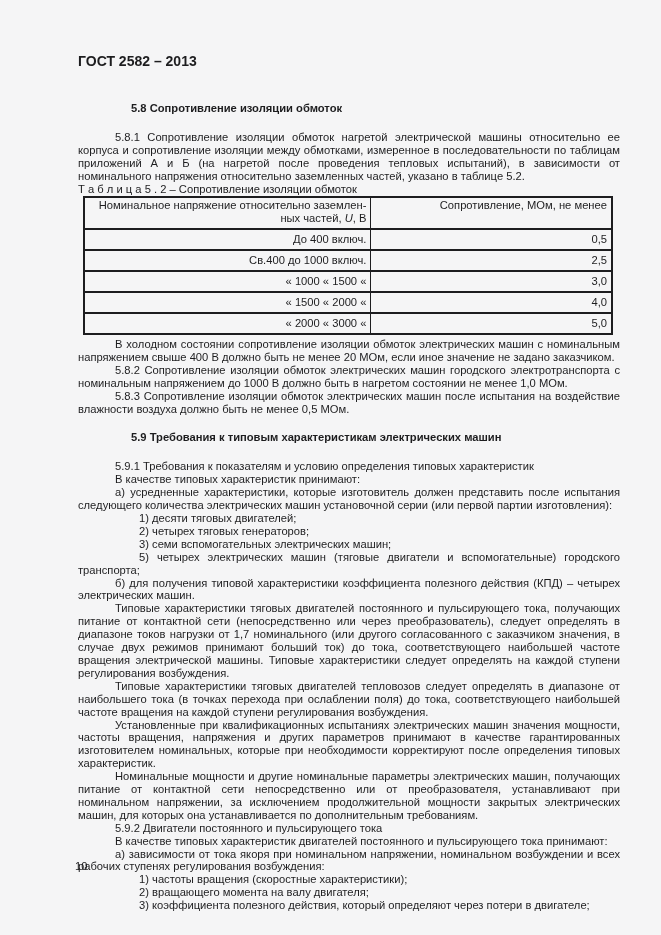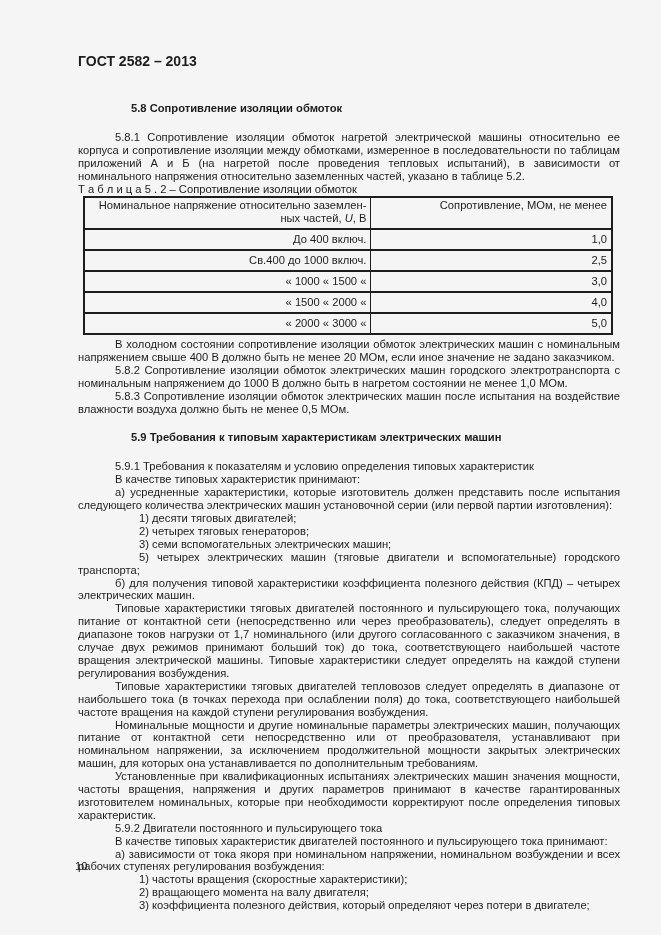--- a/index.html
+++ b/index.html
@@ -65,21 +65,21 @@
       <tbody>
           <tr>
         <th class="col-voltage">
           <span>Номинальное напряжение относительно заземлен-</span><br>
           <span>ных частей, </span><span class="var-i">U</span><span>, В</span>
         </th>
         <th class="col-resist">Сопротивление, МОм, не менее</th>
       </tr>
       <tr>
         <td>До 400 включ.</td>
-        <td>1,0</td>
+        <td>0,5</td>
       </tr>
       <tr>
         <td>Св.400 до 1000 включ.</td>
         <td>2,5</td>
       </tr>
       <tr>
         <td>« 1000 « 1500 «</td>
         <td>3,0</td>
       </tr>
       <tr>
@@ -103,22 +103,22 @@
     <p class="p">а) усредненные характеристики, которые изготовитель должен представить после испытания следующего количества электрических машин установочной серии (или первой партии изготовления):</p>
 
     <p class="p-sub">1) десяти тяговых двигателей;</p>
     <p class="p-sub">2) четырех тяговых генераторов;</p>
     <p class="p-sub">3) семи вспомогательных электрических машин;</p>
     <p class="p-sub">5) четырех электрических машин (тяговые двигатели и вспомогательные) городского транспорта;</p>
 
     <p class="p">б) для получения типовой характеристики коэффициента полезного действия (КПД) – четырех электрических машин.</p>
     <p class="p">Типовые характеристики тяговых двигателей постоянного и пульсирующего тока, получающих питание от контактной сети (непосредственно или через преобразователь), следует определять в диапазоне токов нагрузки от 1,7 номинального (или другого согласованного с заказчиком значения, в случае двух режимов принимают больший ток) до тока, соответствующего наибольшей частоте вращения электрической машины. Типовые характеристики следует определять на каждой ступени регулирования возбуждения.</p>
     <p class="p">Типовые характеристики тяговых двигателей тепловозов следует определять в диапазоне от наибольшего тока (в точках перехода при ослаблении поля) до тока, соответствующего наибольшей частоте вращения на каждой ступени регулирования возбуждения.</p>
+    <p class="p">Установленные при квалификационных испытаниях электрических машин значения мощности, частоты вращения, напряжения и других параметров принимают в качестве гарантированных изготовителем номинальных, которые при необходимости корректируют после определения типовых характеристик.</p>
     <p class="p">Номинальные мощности и другие номинальные параметры электрических машин, получающих питание от контактной сети непосредственно или от преобразователя, устанавливают при номинальном напряжении, за исключением продолжительной мощности закрытых электрических машин, для которых она устанавливается по дополнительным требованиям.</p>
-    <p class="p">Установленные при квалификационных испытаниях электрических машин значения мощности, частоты вращения, напряжения и других параметров принимают в качестве гарантированных изготовителем номинальных, которые при необходимости корректируют после определения типовых характеристик.</p>
 
     <p class="p">5.9.2 Двигатели постоянного и пульсирующего тока</p>
     <p class="p">В качестве типовых характеристик двигателей постоянного и пульсирующего тока принимают:</p>
     <p class="p">а) зависимости от тока якоря при номинальном напряжении, номинальном возбуждении и всех рабочих ступенях регулирования возбуждения:</p>
 
     <p class="p-sub">1) частоты вращения (скоростные характеристики);</p>
     <p class="p-sub">2) вращающего момента на валу двигателя;</p>
     <p class="p-sub">3) коэффициента полезного действия, который определяют через потери в двигателе;</p>
 
   </div>

